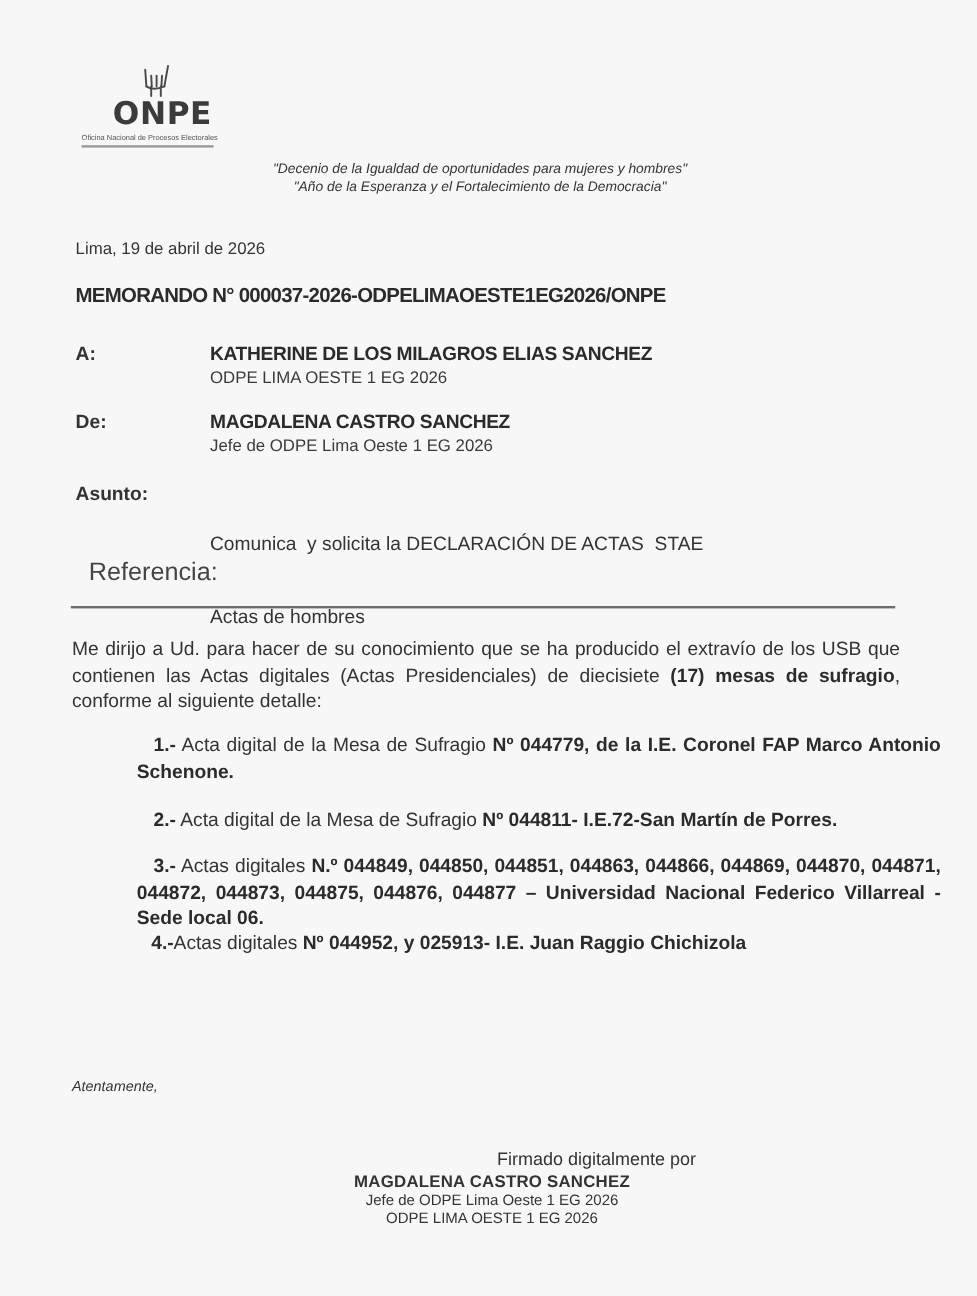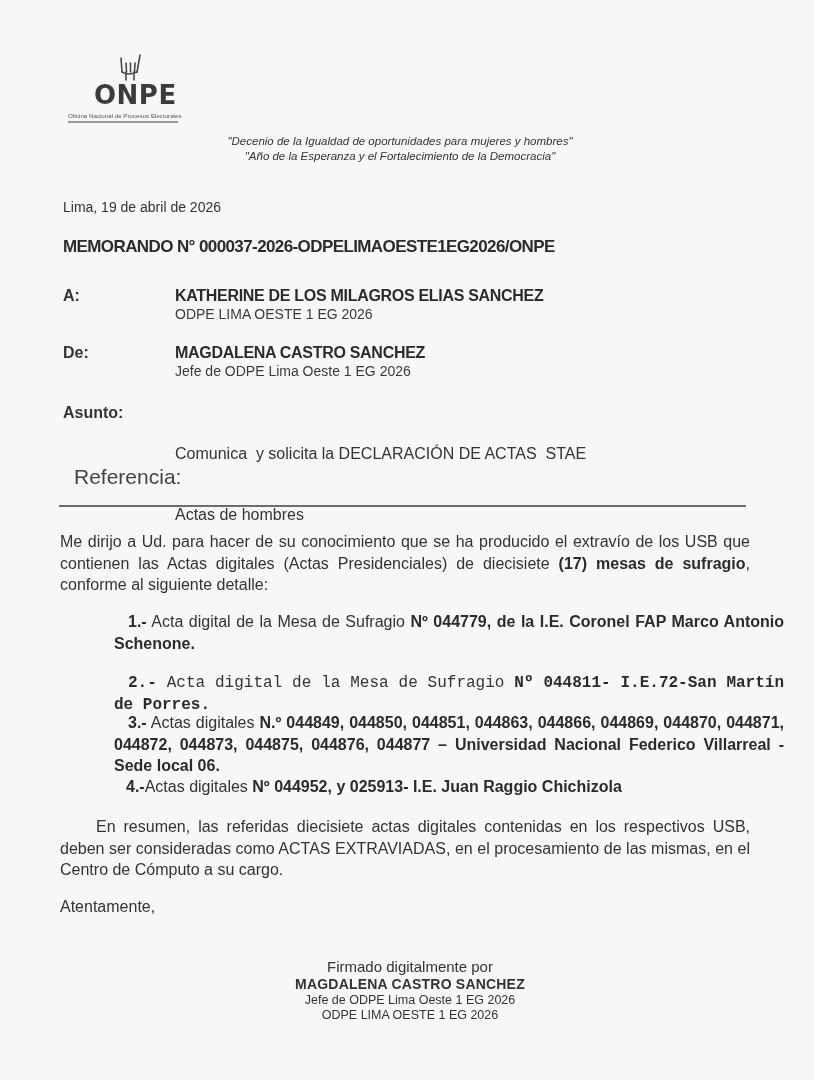--- a/index.html
+++ b/index.html
@@ -50,26 +50,26 @@
     .body-text {
       position: absolute; left: 60px; width: 690px;
       font-size: 16px; line-height: 21.5px; color: #333; text-align: justify;
     }
     .item {
       position: absolute; left: 80px; width: 670px;
       font-size: 16px; line-height: 21.5px; color: #333; text-align: justify; margin-left: 36px;
     }
     .item b, .body-text b { color: #2b2b2b; }
 
-    .closing { position: absolute; left: 60px; top: 898px; font-size: 16px; color: #333; }
+    .closing { position: absolute; left: 60px; top: 898px; font-size: 12px; color: #333; font-style: italic; }
 
     .signature {
       position: absolute; left: 240px; top: 958px; width: 340px; text-align: center; color: #333;
     }
-    .signature .l1 { font-size: 15px; line-height: 18px; }
+    .signature .l1 { font-size: 15px; line-height: 18px; text-align: right; }
     .signature .l2 { font-size: 14px; font-weight: bold; line-height: 17px; letter-spacing: 0.2px; }
     .signature .l3 { font-size: 12.5px; line-height: 15px; }
   </style>
 </head>
 <body>
 
 <div class="page">
 
   <div class="logo">
     <svg class="logo-hand" viewBox="0 0 30 30">
@@ -129,33 +129,32 @@
   <div class="divider"></div>
 
   <div class="body-text" style="top:531px;">
     <span>Me dirijo a Ud. para hacer de su conocimiento que se ha producido el extravío de los USB que contienen las Actas digitales (Actas Presidenciales) de diecisiete </span><b>(17) mesas de sufragio</b><span>, conforme al siguiente detalle:</span>
   </div>
 
   <div class="item" style="top:611px; left:78px;">
     <b style="margin-left:14px;">1.-</b><span> Acta digital de la Mesa de Sufragio </span><b>Nº 044779, de la I.E. Coronel FAP Marco Antonio Schenone.</b>
   </div>
 
-  <div class="item" style="top:673px; left:78px;font-family:Liberation Mono, monospace;">
+  <div class="item" style="top:673px; left:78px;">
     <b style="margin-left:14px;">2.-</b><span> Acta digital de la Mesa de Sufragio </span><b>Nº 044811- I.E.72-San Martín de Porres.</b>
   </div>
 
   <div class="item" style="top:712px; left:78px;">
     <b style="margin-left:14px;">3.-</b><span> Actas digitales </span><b>N.º 044849, 044850, 044851, 044863, 044866, 044869, 044870, 044871, 044872, 044873, 044875, 044876, 044877 – Universidad Nacional Federico Villarreal - Sede local 06.</b>
   </div>
 
   <div class="item" style="top:776px; left:78px;">
     <b style="margin-left:12px;">4.-</b><span>Actas digitales </span><b>Nº 044952, y 025913- I.E. Juan Raggio Chichizola</b>
   </div>
 
-  <div class="body-text" style="top:816px; text-indent:36px; white-space:pre-line;">En resumen, las referidas diecisiete actas digitales contenidas en los respectivos USB, deben ser consideradas como ACTAS EXTRAVIADAS, en el  procesamiento de las mismas, en el Centro de Cómputo a su cargo.</div>
 
   <div class="closing">Atentamente,</div>
 
   <div class="signature">
     <div class="l1">Firmado digitalmente por</div>
     <div class="l2">MAGDALENA CASTRO SANCHEZ</div>
     <div class="l3">Jefe de ODPE Lima Oeste 1 EG 2026</div>
     <div class="l3">ODPE LIMA OESTE 1 EG 2026</div>
   </div>
 

